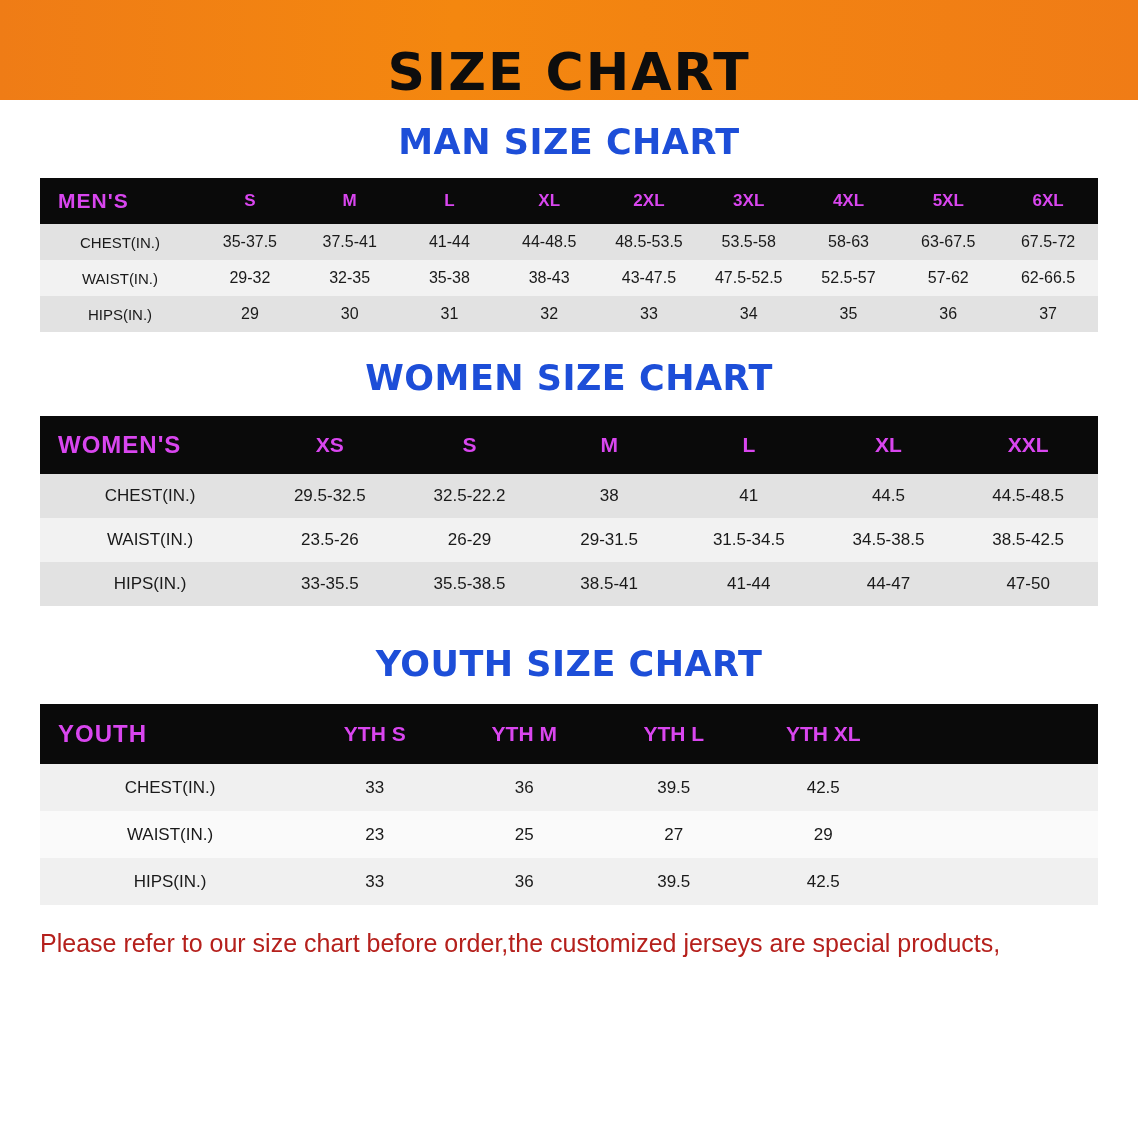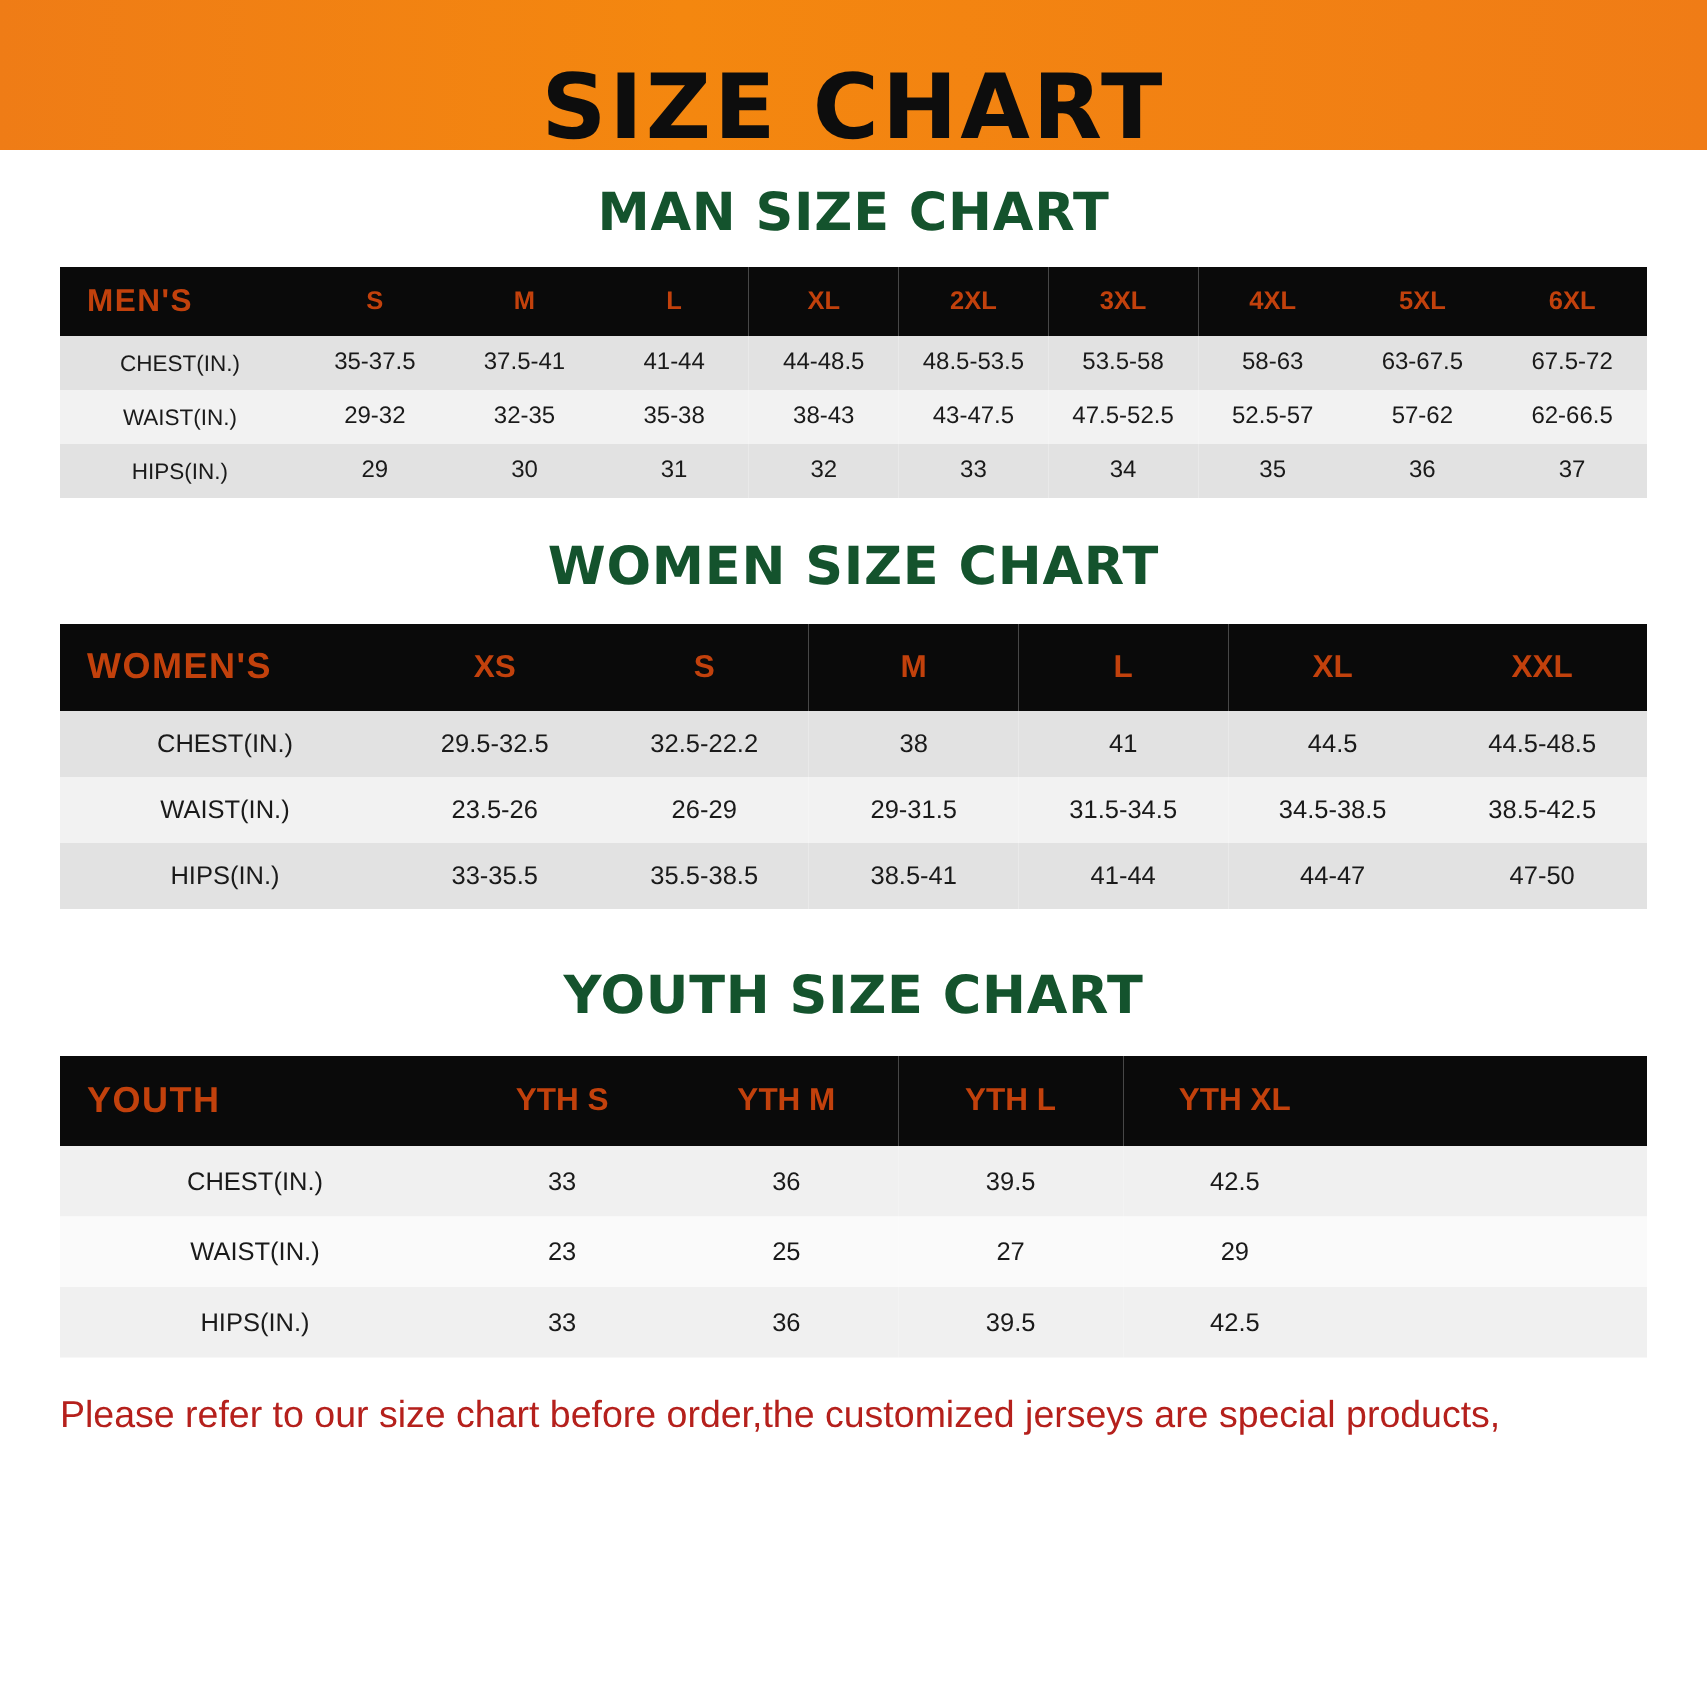--- a/index.html
+++ b/index.html
@@ -27,33 +27,33 @@
     height: 100px;
     background: #f07c1a;
     background: linear-gradient(90deg,#ef7c16 0%, #f4870f 40%, #f07c16 100%);
     display: flex;
     align-items: center;
     justify-content: center;
   }
   .banner-title {
     font-family: "DejaVu Sans", sans-serif;
     font-weight: bold;
-    font-size: 60px;
+    font-size: 52px;
     letter-spacing: 2px;
     color: #0d0d0d;
     line-height: 1;
     margin-top: 44px;
   }
 
   
   .section-heading {
     text-align: center;
     font-family: "DejaVu Sans", sans-serif;
     font-weight: bold;
-    color: #14532d;
+    color: #1d4ed8;
     letter-spacing: 0.5px;
   }
   .h-man   { font-size: 35px; margin-top: 22px; margin-bottom: 16px; }
   .h-women { font-size: 35px; margin-top: 26px; margin-bottom: 18px; }
   .h-youth { font-size: 35px; margin-top: 38px; margin-bottom: 20px; text-align: center; }
 
   
   .table-wrap {
     margin: 0 40px;
   }
@@ -66,21 +66,21 @@
   table.size-table td {
     text-align: center;
     font-family: "Liberation Sans", sans-serif;
     color: #1a1a1a;
   }
   
   table.size-table thead tr {
     background: #0a0a0a;
   }
   table.size-table thead th {
-    color: #c2410c;
+    color: #d946ef;
     font-weight: bold;
   }
   table.size-table thead th.row-label-head {
     text-align: left;
     padding-left: 18px;
     letter-spacing: 1px;
   }
   table.size-table tbody td.row-label {
     text-align: center;
   }

